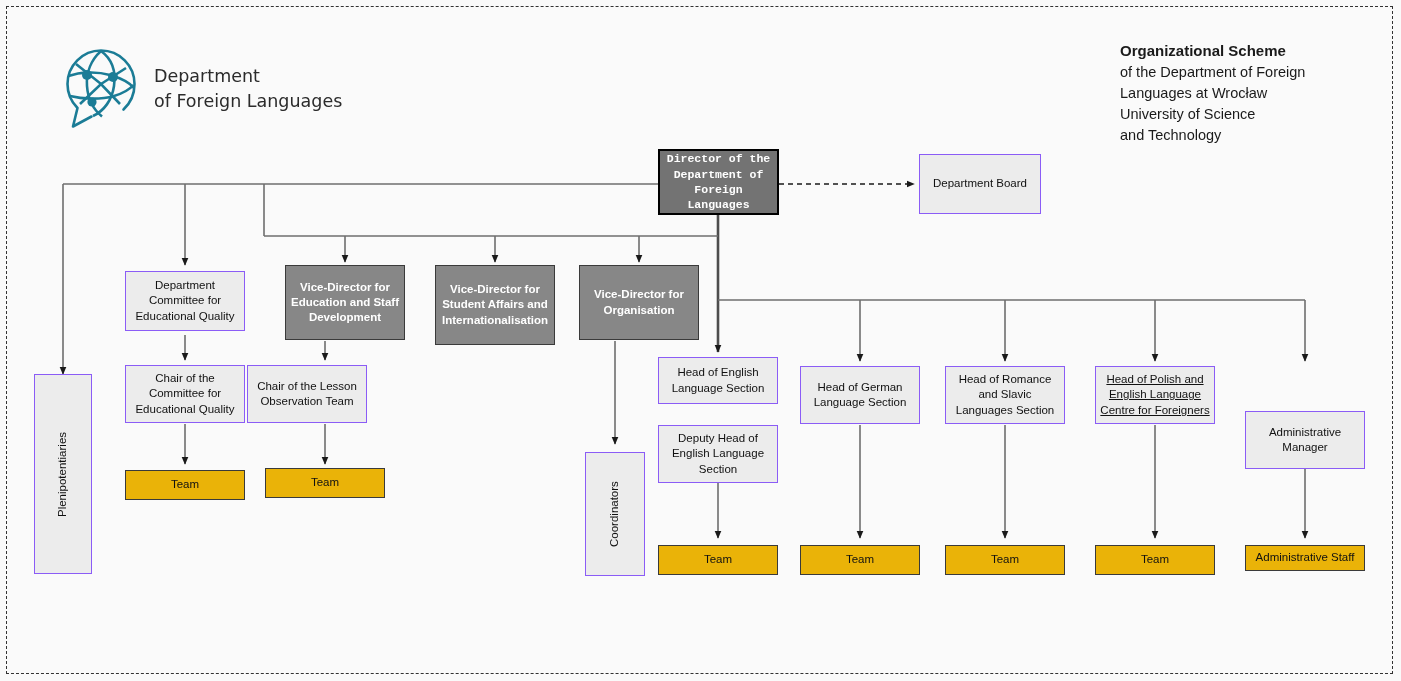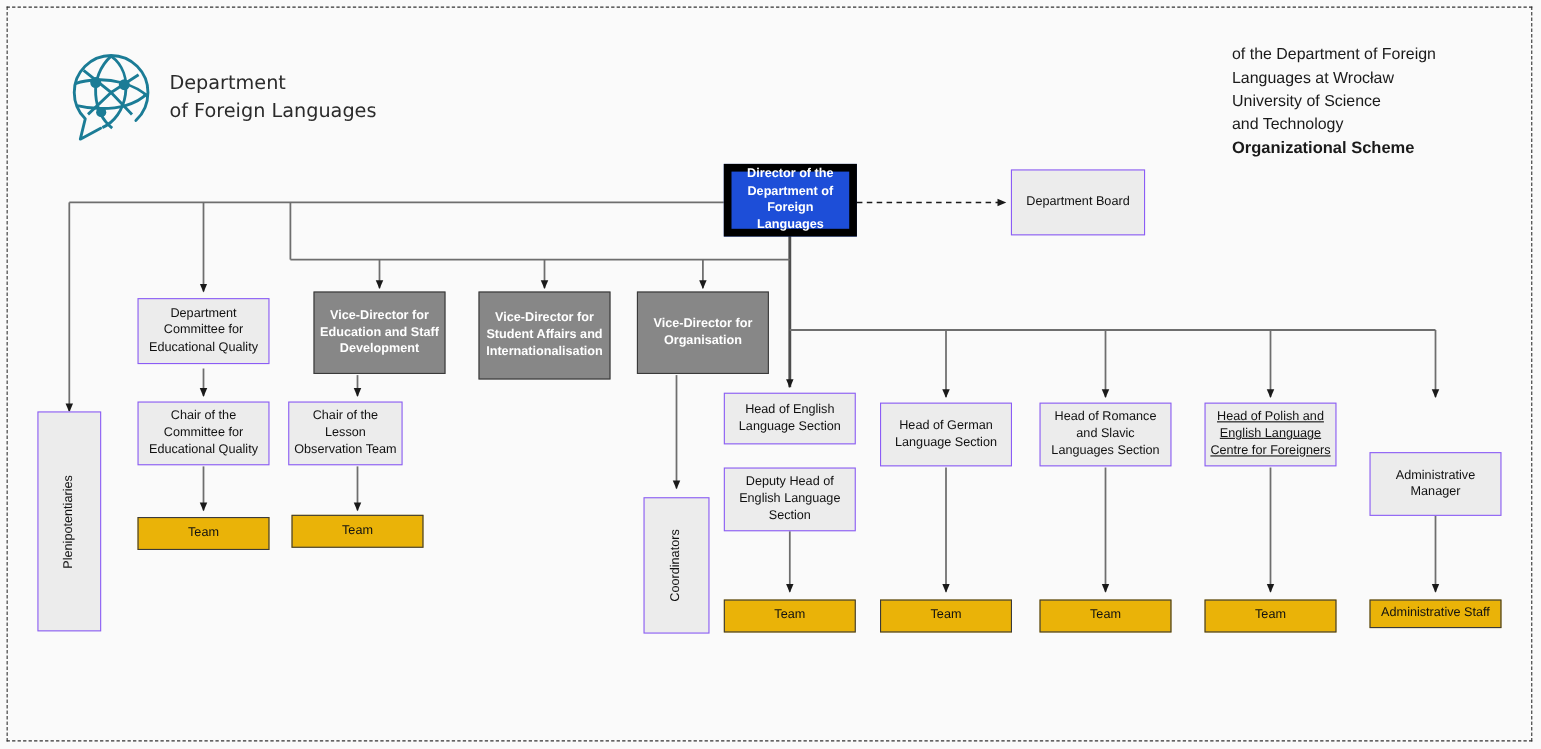--- a/index.html
+++ b/index.html
@@ -81,24 +81,25 @@
   }
   .node.light {
     background: #ececec;
     border: 1px solid #8b5cf6;
   }
   .node.white {
     background: #eab308;
     border: 1px solid #3a3a3a;
   }
   .node.dark {
-    background: #1d4ed8;
-    border: 7px solid #000000;
+    background: #737373;
+    border: 2px solid #000000;
     color: #ffffff;
     font-weight: bold;
+    font-family: Liberation Mono, monospace;
   }
   .node.mid {
     background: #878787;
     border: 1px solid #3a3a3a;
     color: #ffffff;
     font-weight: bold;
   }
   .node.vertical {
     writing-mode: vertical-rl;
     transform: rotate(180deg);
@@ -126,25 +127,25 @@
         <circle cx="27" cy="29" r="5"></circle>
         <circle cx="53" cy="31" r="5"></circle>
         <circle cx="32" cy="56" r="4.6"></circle>
       </g>
     </svg>
     <div id="logo-text">Department
 of Foreign Languages</div>
   </div>
 
   <div id="title-block">
+    <span id="title-main">Organizational Scheme</span>
     <span id="title-sub">of the Department of Foreign
 Languages at Wrocław
 University of Science
 and Technology</span>
-    <span id="title-main">Organizational Scheme</span>
   </div>
 
   <svg id="connectors">
     <defs>
       <marker id="ah" markerWidth="9" markerHeight="9" refX="7.2" refY="4" orient="auto" markerUnits="userSpaceOnUse">
         <path d="M0,0.6 L8,4 L0,7.4 z" fill="#1a1a1a"></path>
       </marker>
       <marker id="ahd" markerWidth="9" markerHeight="9" refX="7.2" refY="4" orient="auto" markerUnits="userSpaceOnUse">
         <path d="M0,0.6 L8,4 L0,7.4 z" fill="#1a1a1a"></path>
       </marker>
@@ -202,21 +203,21 @@
 Committee for
 Educational Quality</div>
   <div class="node light" style="left:125px;top:365px;width:120px;height:58px;">Chair of the
 Committee for
 Educational Quality</div>
   <div class="node white" style="left:125px;top:470px;width:120px;height:30px;">Team</div>
 
   <div class="node mid" style="left:285px;top:265px;width:120px;height:75px;">Vice-Director for
 Education and Staff
 Development</div>
-  <div class="node light" style="left:262px;top:365px;width:104px;height:58px;">Chair of the Lesson
+  <div class="node light" style="left:247px;top:365px;width:120px;height:58px;">Chair of the Lesson
 Observation Team</div>
   <div class="node white" style="left:265px;top:468px;width:120px;height:30px;">Team</div>
 
   <div class="node mid" style="left:435px;top:265px;width:120px;height:80px;">Vice-Director for
 Student Affairs and
 Internationalisation</div>
 
   <div class="node mid" style="left:579px;top:265px;width:120px;height:75px;">Vice-Director for
 Organisation</div>
 

